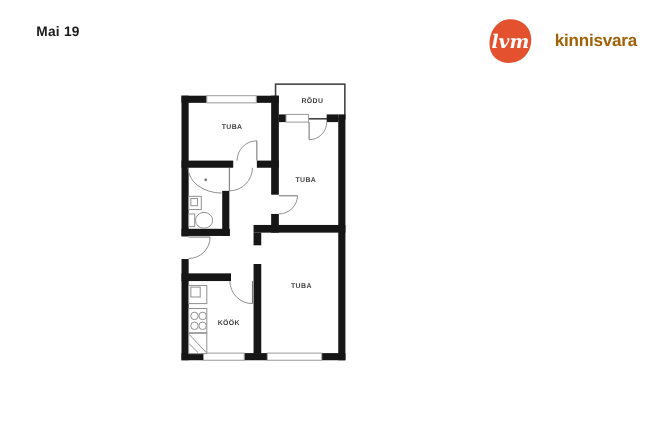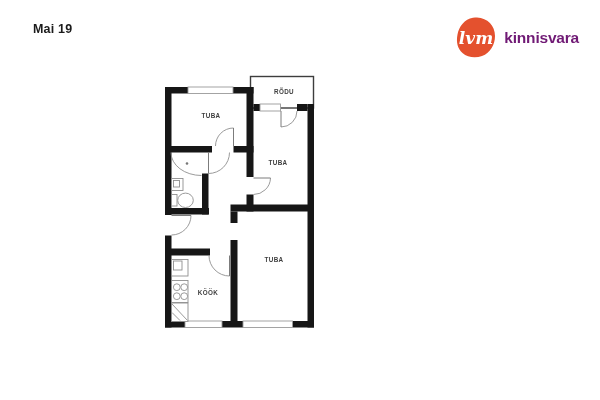--- a/index.html
+++ b/index.html
@@ -6,24 +6,24 @@
   body{
     width:600px;height:400px;position:relative;background:#ffffff;
     font-family:"Liberation Sans", sans-serif;overflow:hidden;
   }
   .date-label{
     position:absolute;left:33px;top:22px;
     font-size:12.5px;font-weight:bold;color:#1b1b1b;letter-spacing:.2px;
   }
   .logo{
     position:absolute;top:16px;right:21px;
-    display:flex;align-items:center;gap:8px;
+    display:flex;align-items:center;gap:20px;
   }
   .brand-name{
-    font-size:15.5px;font-weight:bold;color:#701a75;letter-spacing:-.2px;
+    font-size:15.5px;font-weight:bold;color:#a16207;letter-spacing:-.2px;
   }
   svg text.room-label{
     font-family:"Liberation Sans", sans-serif;
     font-size:6.3px;font-weight:bold;fill:#3e3e3e;letter-spacing:.35px;
   }
   .floorplan{position:absolute;left:0;top:0;}
 </style>
 </head>
 <body>
 

